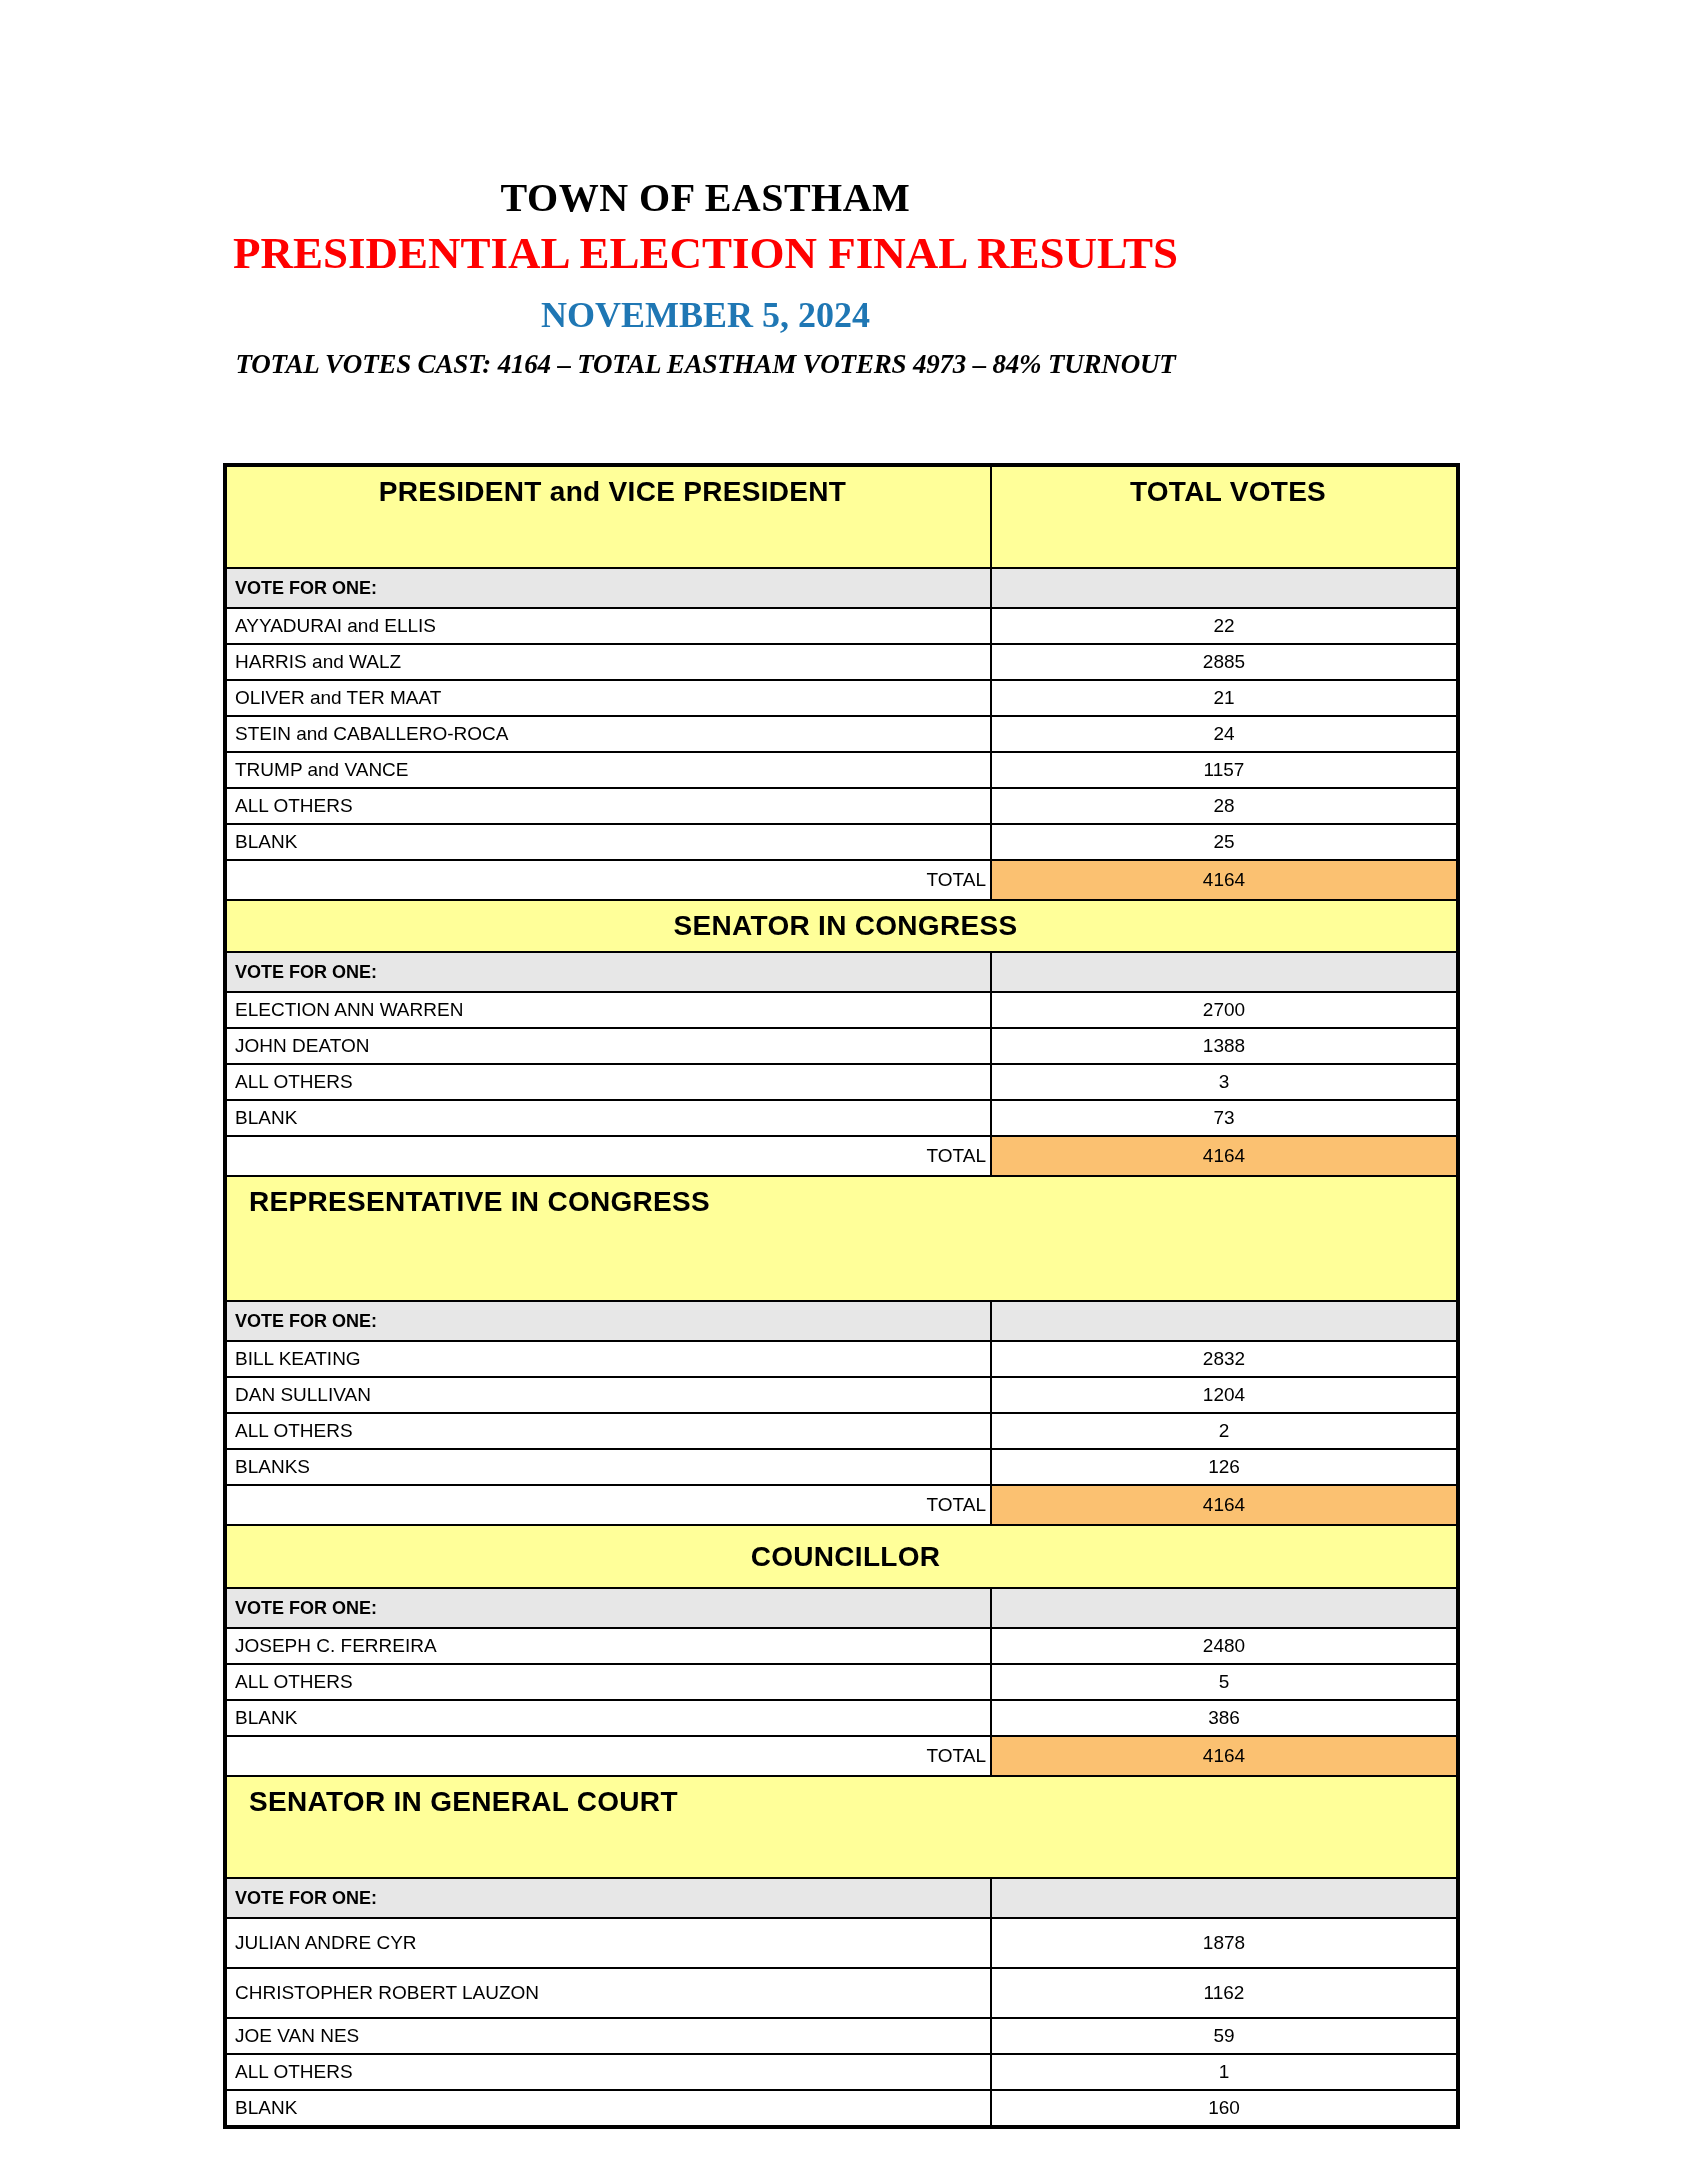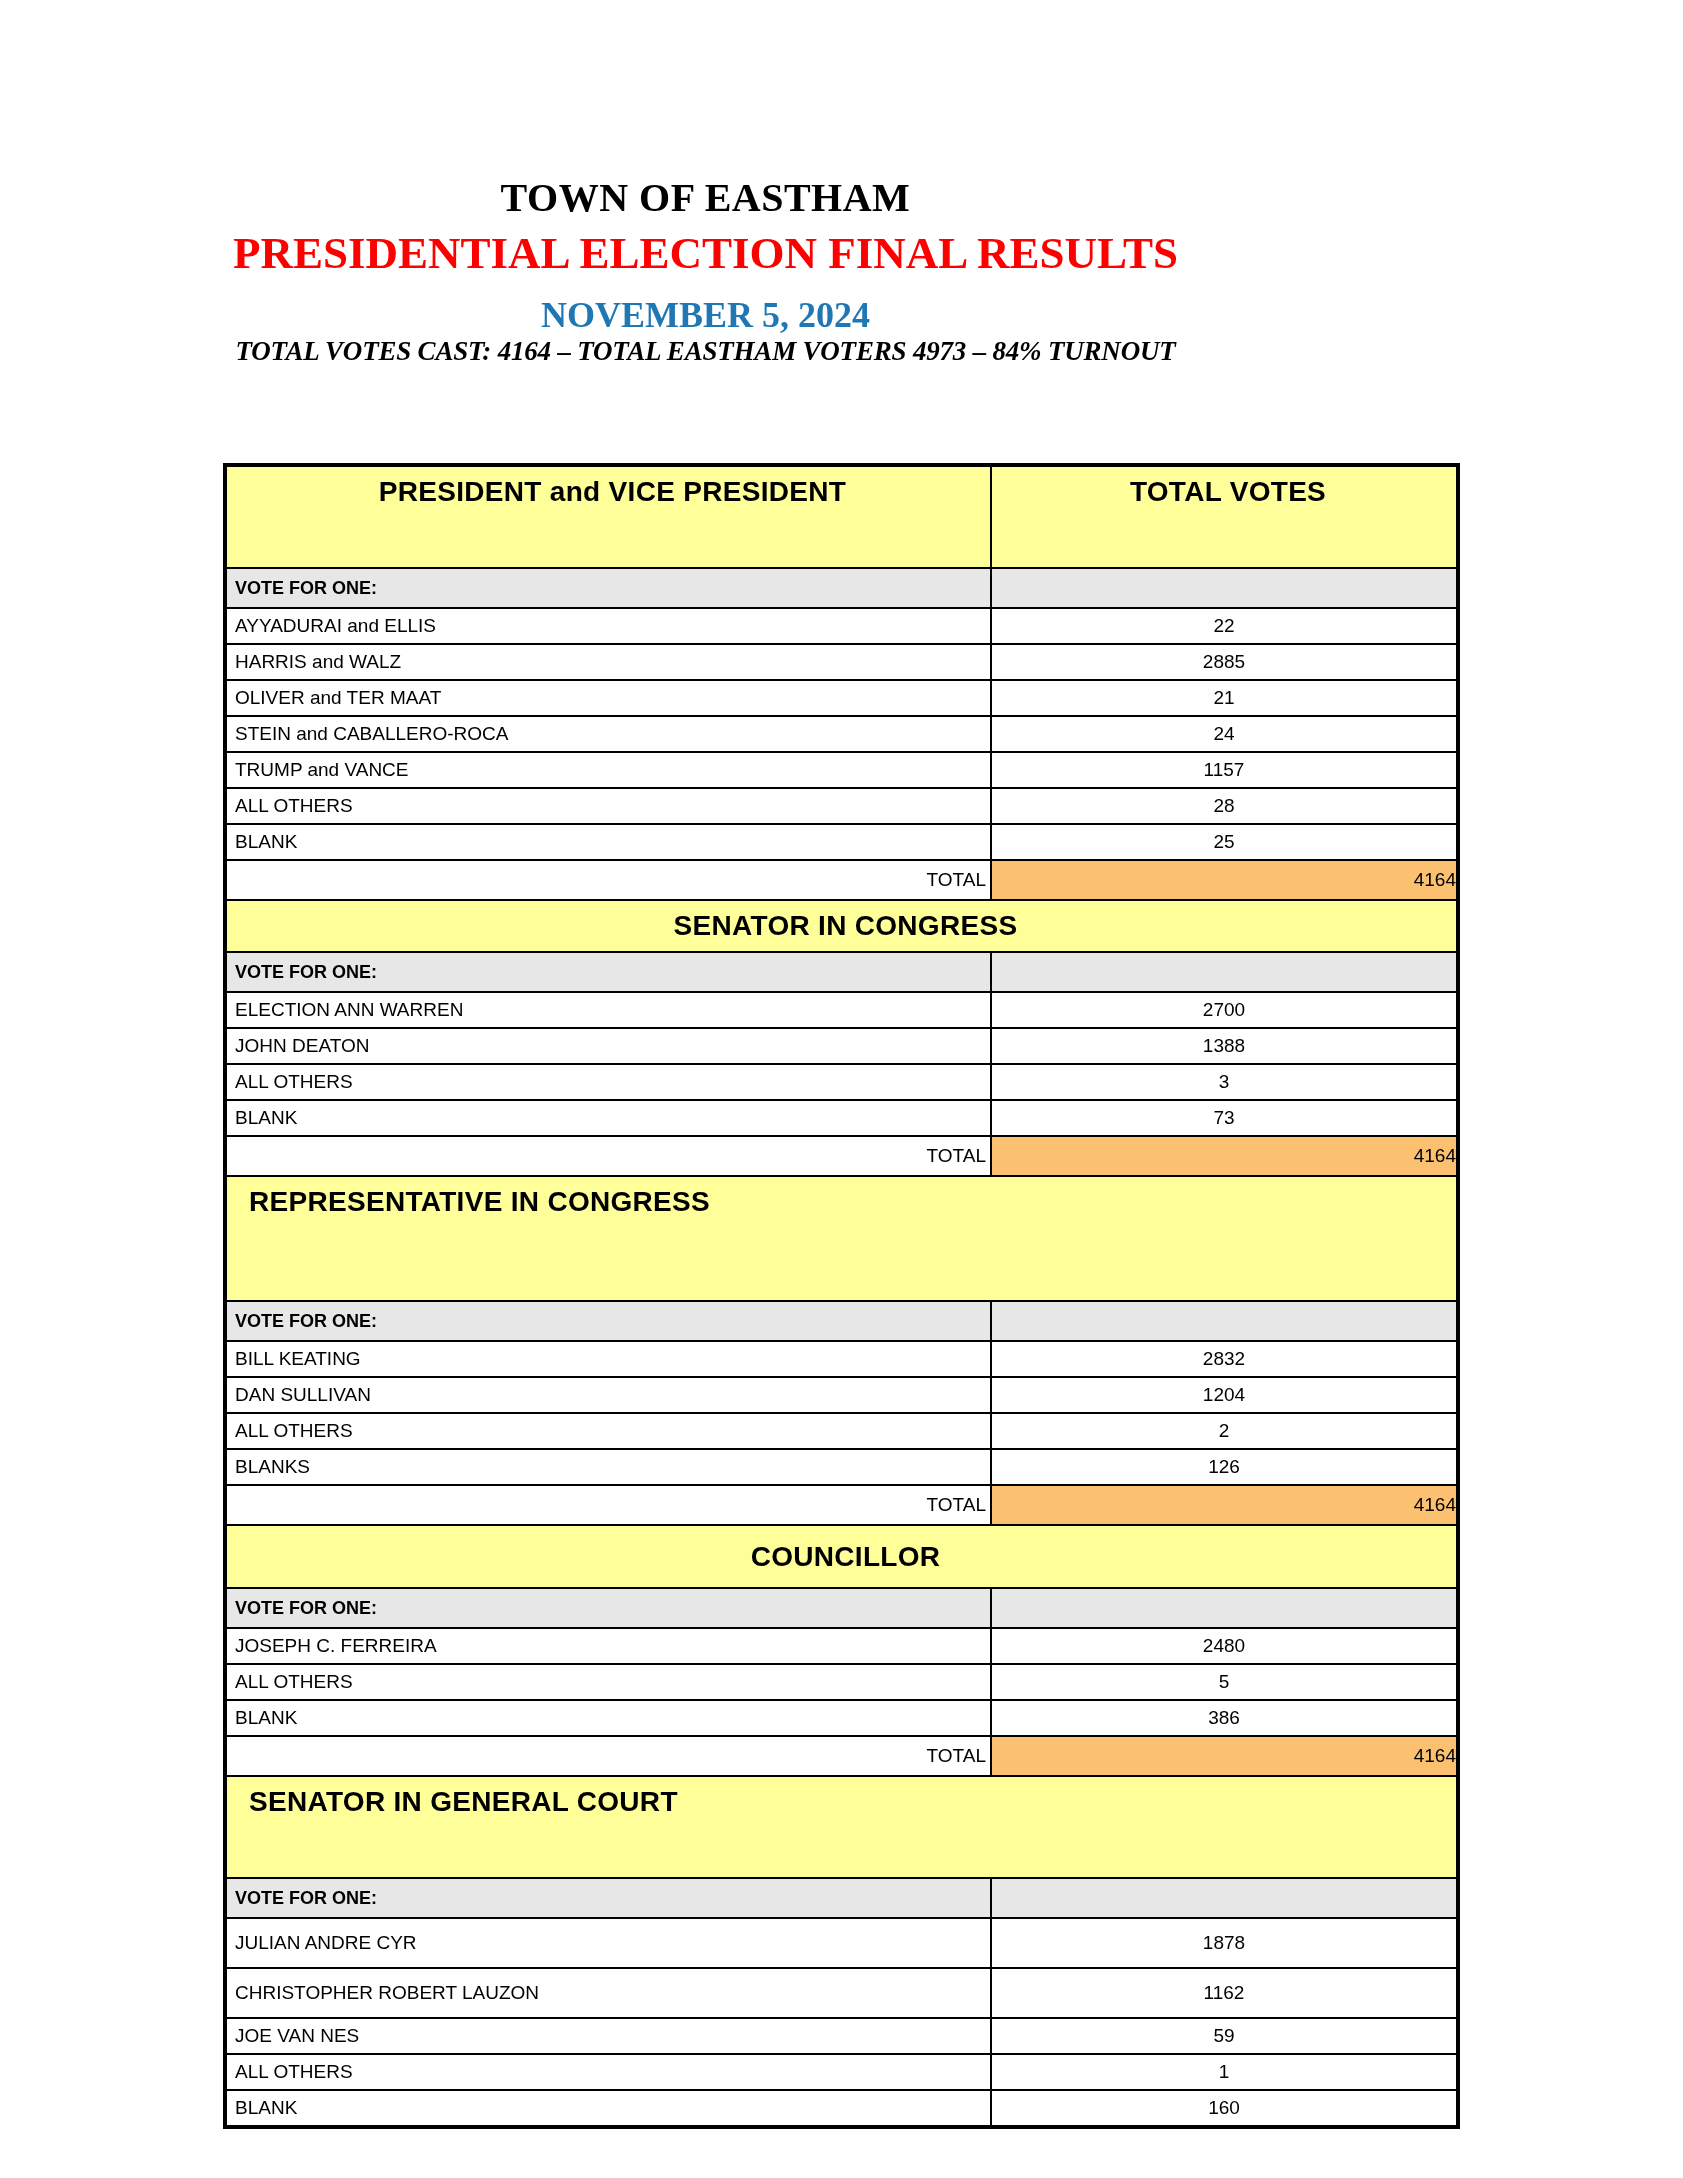--- a/index.html
+++ b/index.html
@@ -52,20 +52,21 @@
     color: #1f77b4;
     line-height: 1.12;
     margin-top: 17px;
   }
   .title-sub {
     font-family: "Liberation Serif", serif;
     font-weight: bold;
     font-style: italic;
     font-size: 27px;
     color: #000000;
+    margin-top: 13px;
     letter-spacing: -0.2px;
   }
 
   
   .table-wrap {
     position: absolute;
     left: 223px;
     top: 463px;
     width: 1234px;
   }
@@ -135,21 +136,21 @@
 
   
   tr.total-row td.total-label {
     text-align: right;
     padding-right: 4px;
     font-size: 19px;
     background: #ffffff;
     height: 38px;
   }
   tr.total-row td.total-value {
-    text-align: right;
+    text-align: center;
     background: #fbc171;
     font-size: 19px;
     padding-left: 0;
     height: 38px;
     margin-top: 8px;
   }
 </style>
 </head>
 <body>
 

